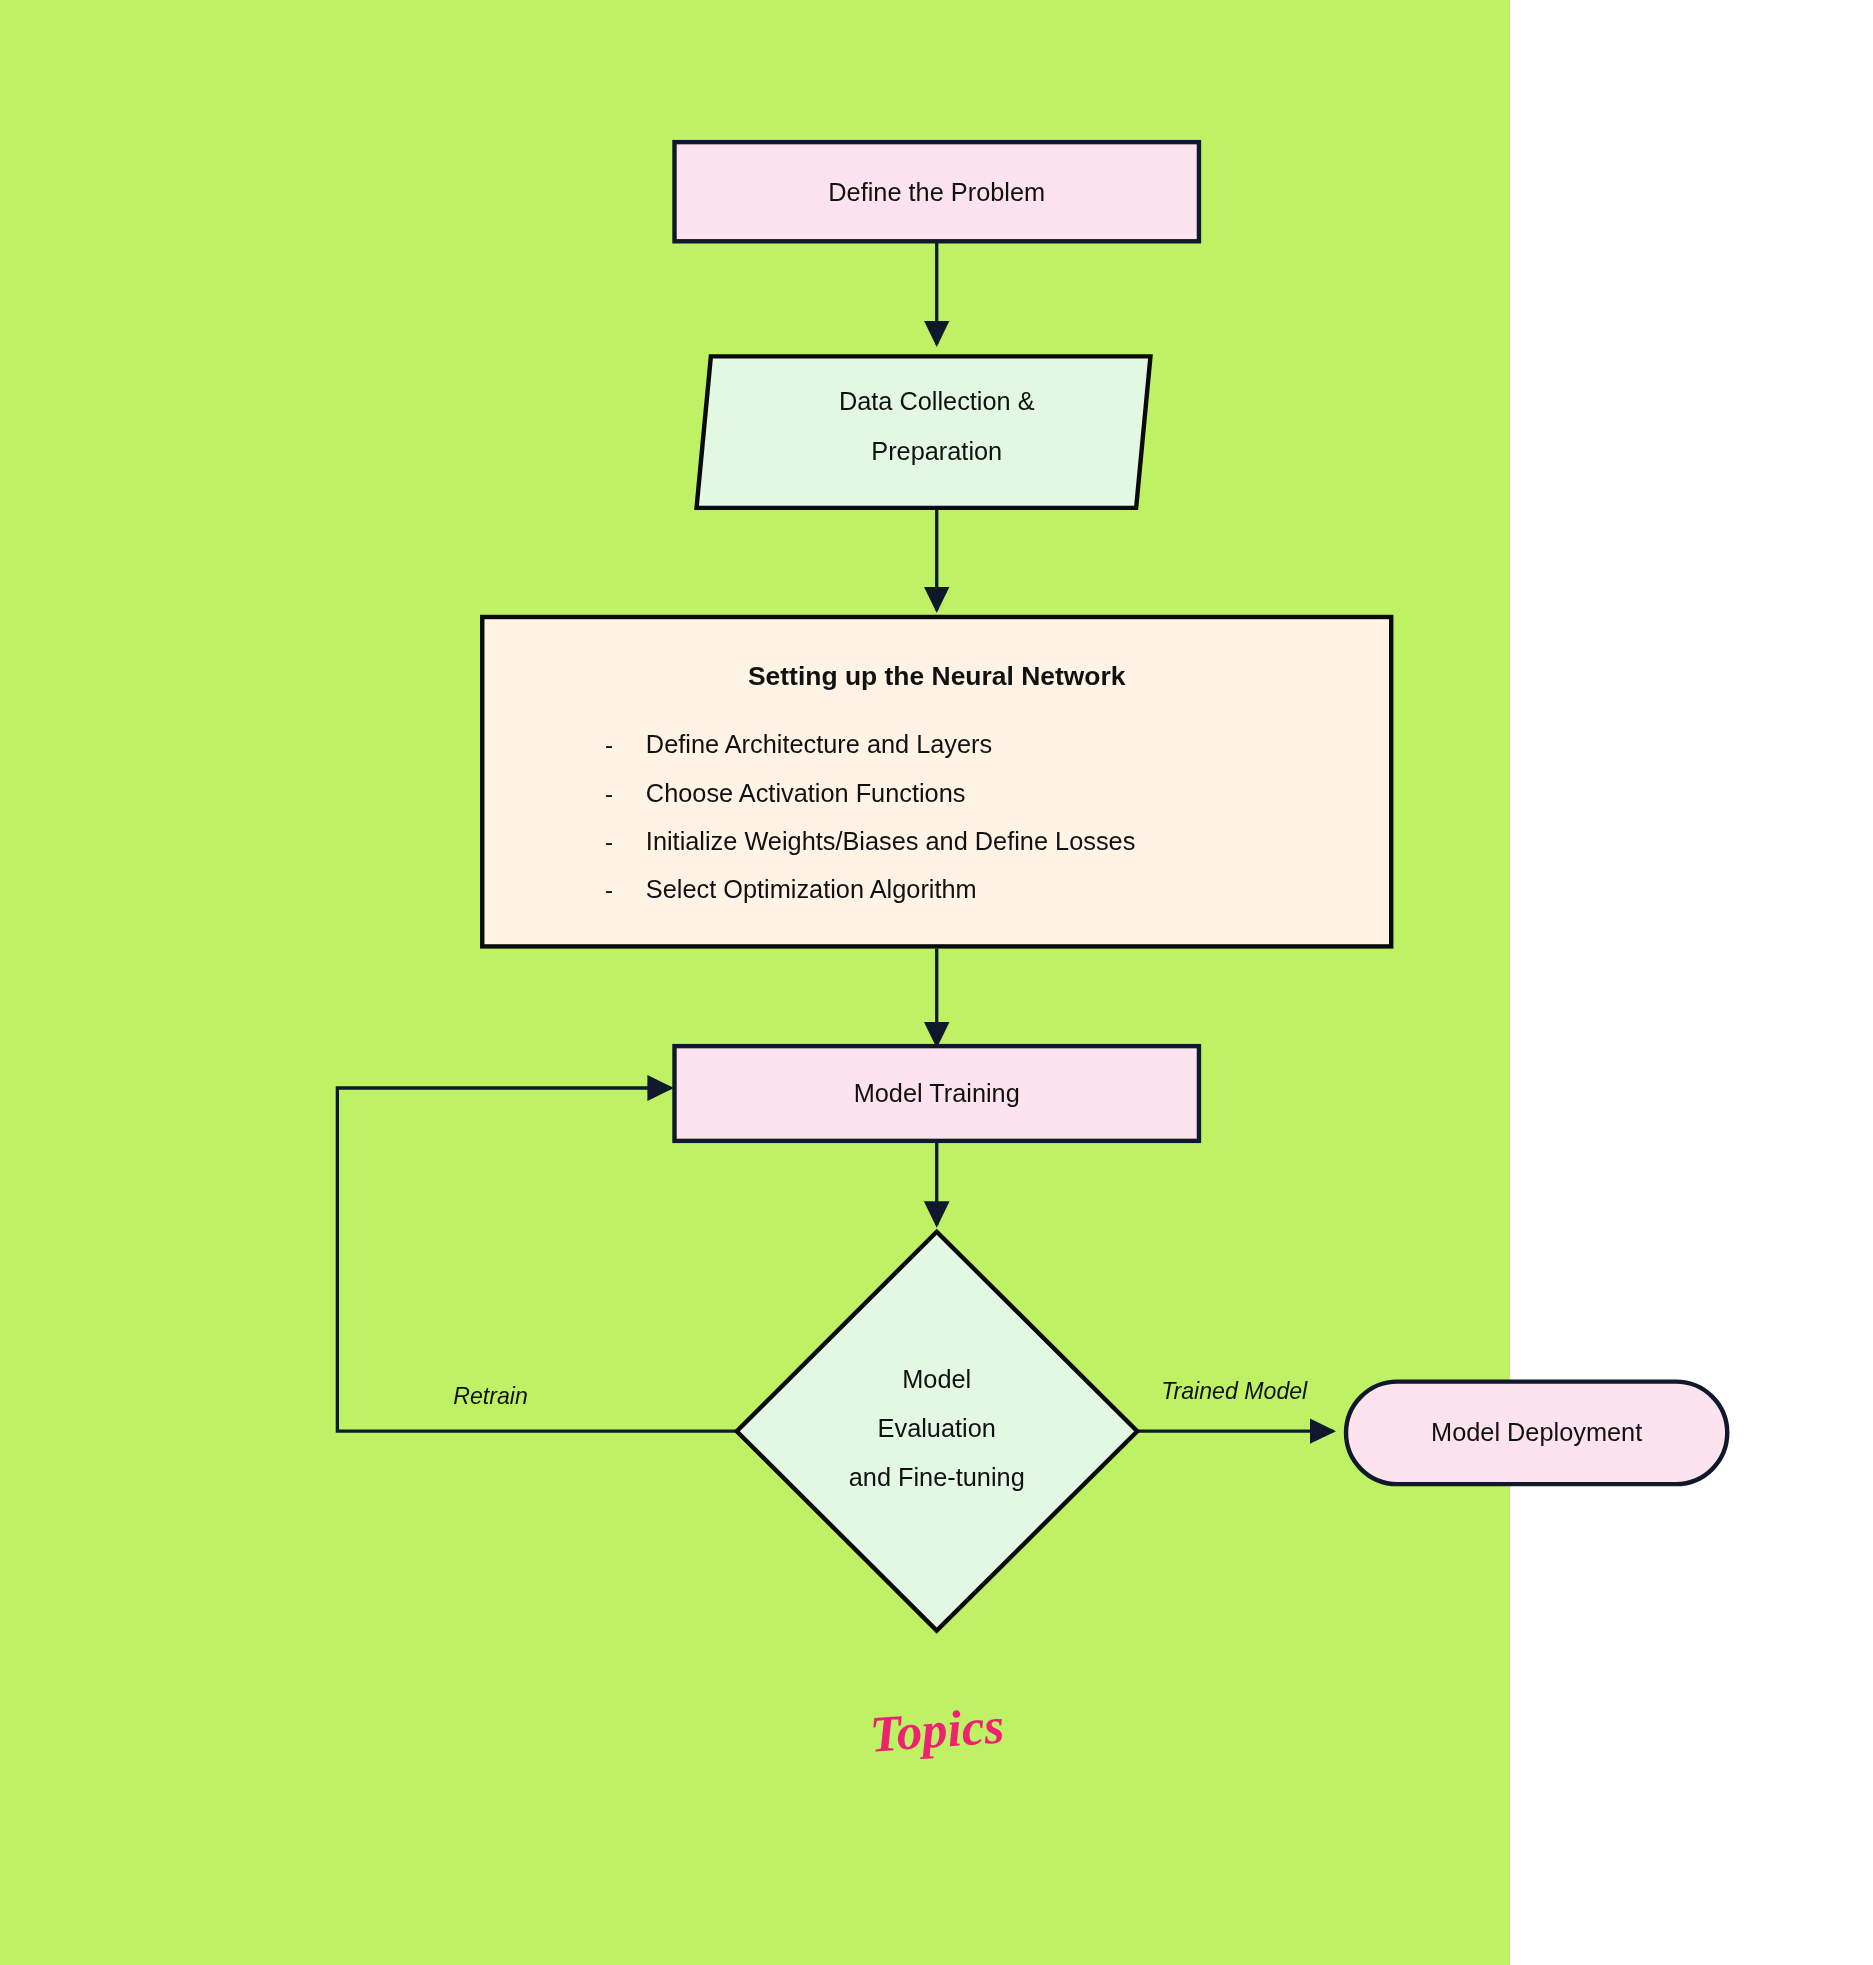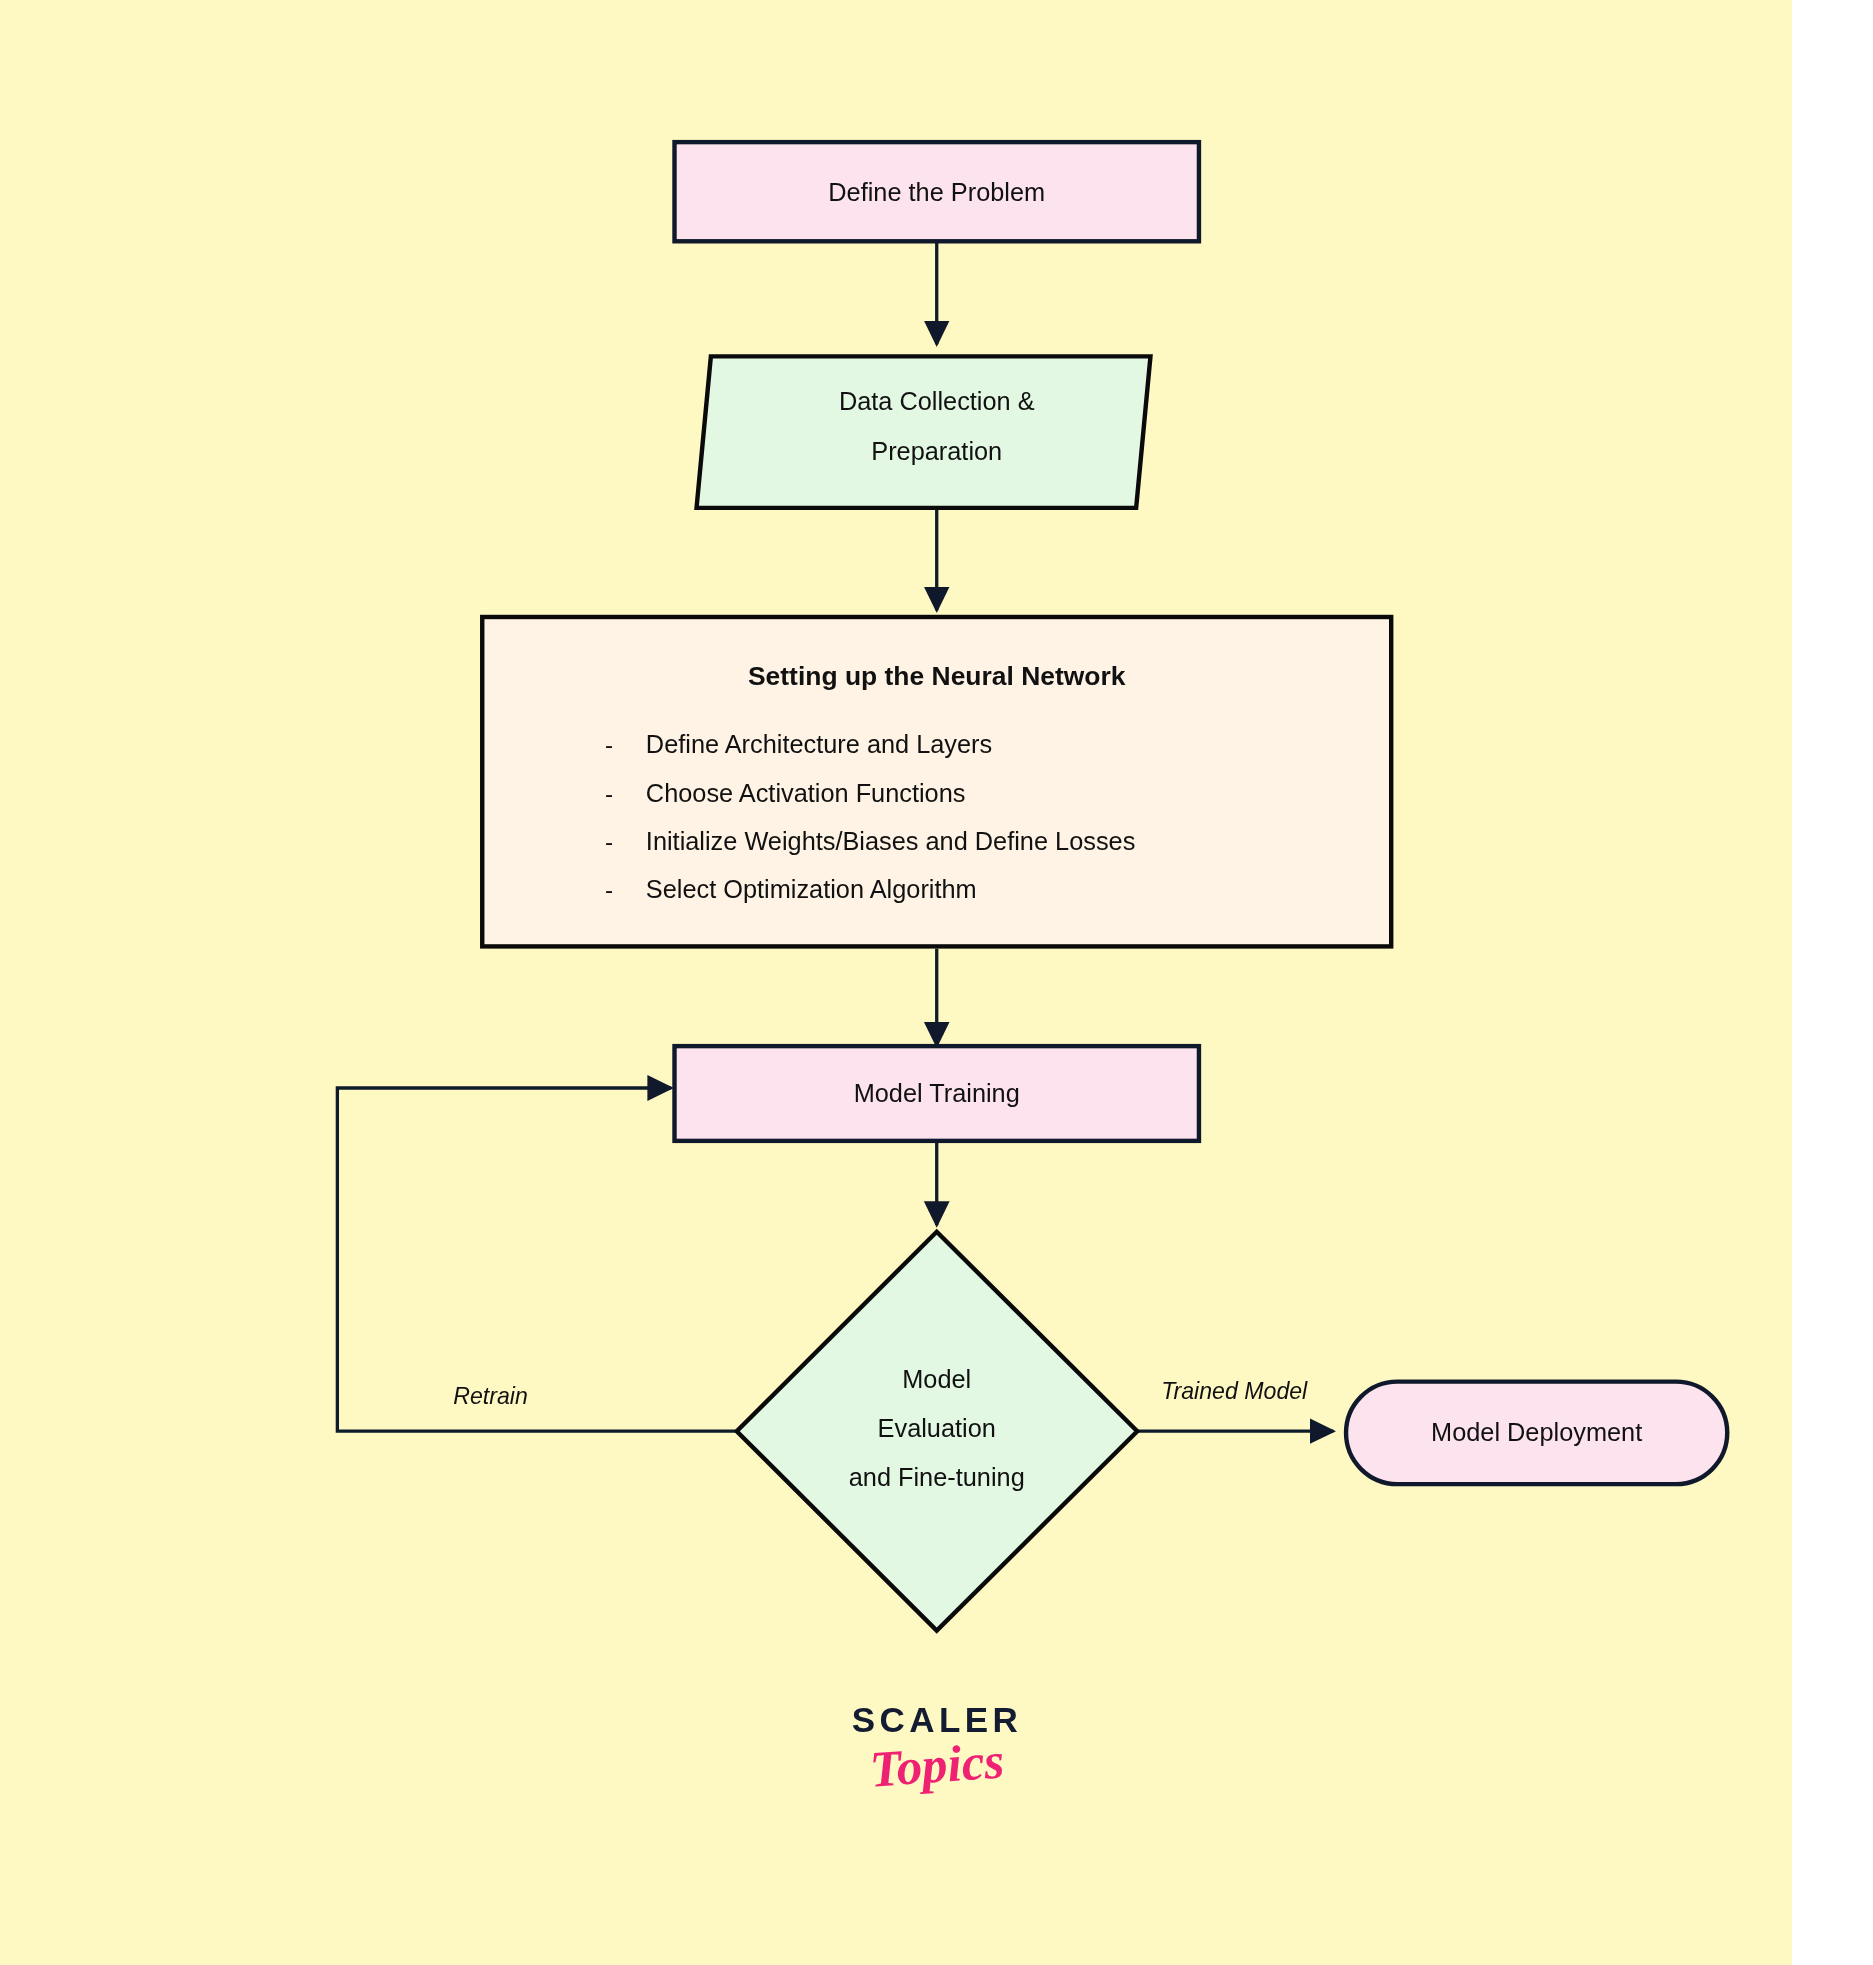--- a/index.html
+++ b/index.html
@@ -8,23 +8,23 @@
     background: #ffffff;
   }
   body {
     width: 1874px;
     height: 1965px;
     font-family: "Liberation Sans", sans-serif;
     overflow: hidden;
   }
   #canvas {
     position: relative;
-    width: 1792px;
+    width: 1510px;
     height: 1965px;
-    background: #fef9c3;
+    background: #bef264;
   }
   svg#flow {
     position: absolute;
     inset: 0;
     width: 1874px;
     height: 1965px;
     display: block;
   }
   .node-text {
     font-family: "Liberation Sans", sans-serif;
@@ -168,18 +168,17 @@
       <rect x="2443" y="2508" width="692" height="186" rx="93" ry="93" fill="#fde3ee" class="shape-stroke-dark"></rect>
       <text class="node-text" x="2789" y="2603">Model Deployment</text>
     </g>
 
     <text class="edge-label" x="890" y="2548">Retrain</text>
 
     <text class="edge-label" x="2240" y="2540">Trained Model</text>
   </svg>
 
   <div class="logo-wrap">
-    <span class="logo-scaler">SCALER</span>
     <span class="logo-topics">Topics</span>
   </div>
 
 </div>
 
 
 </body></html>

